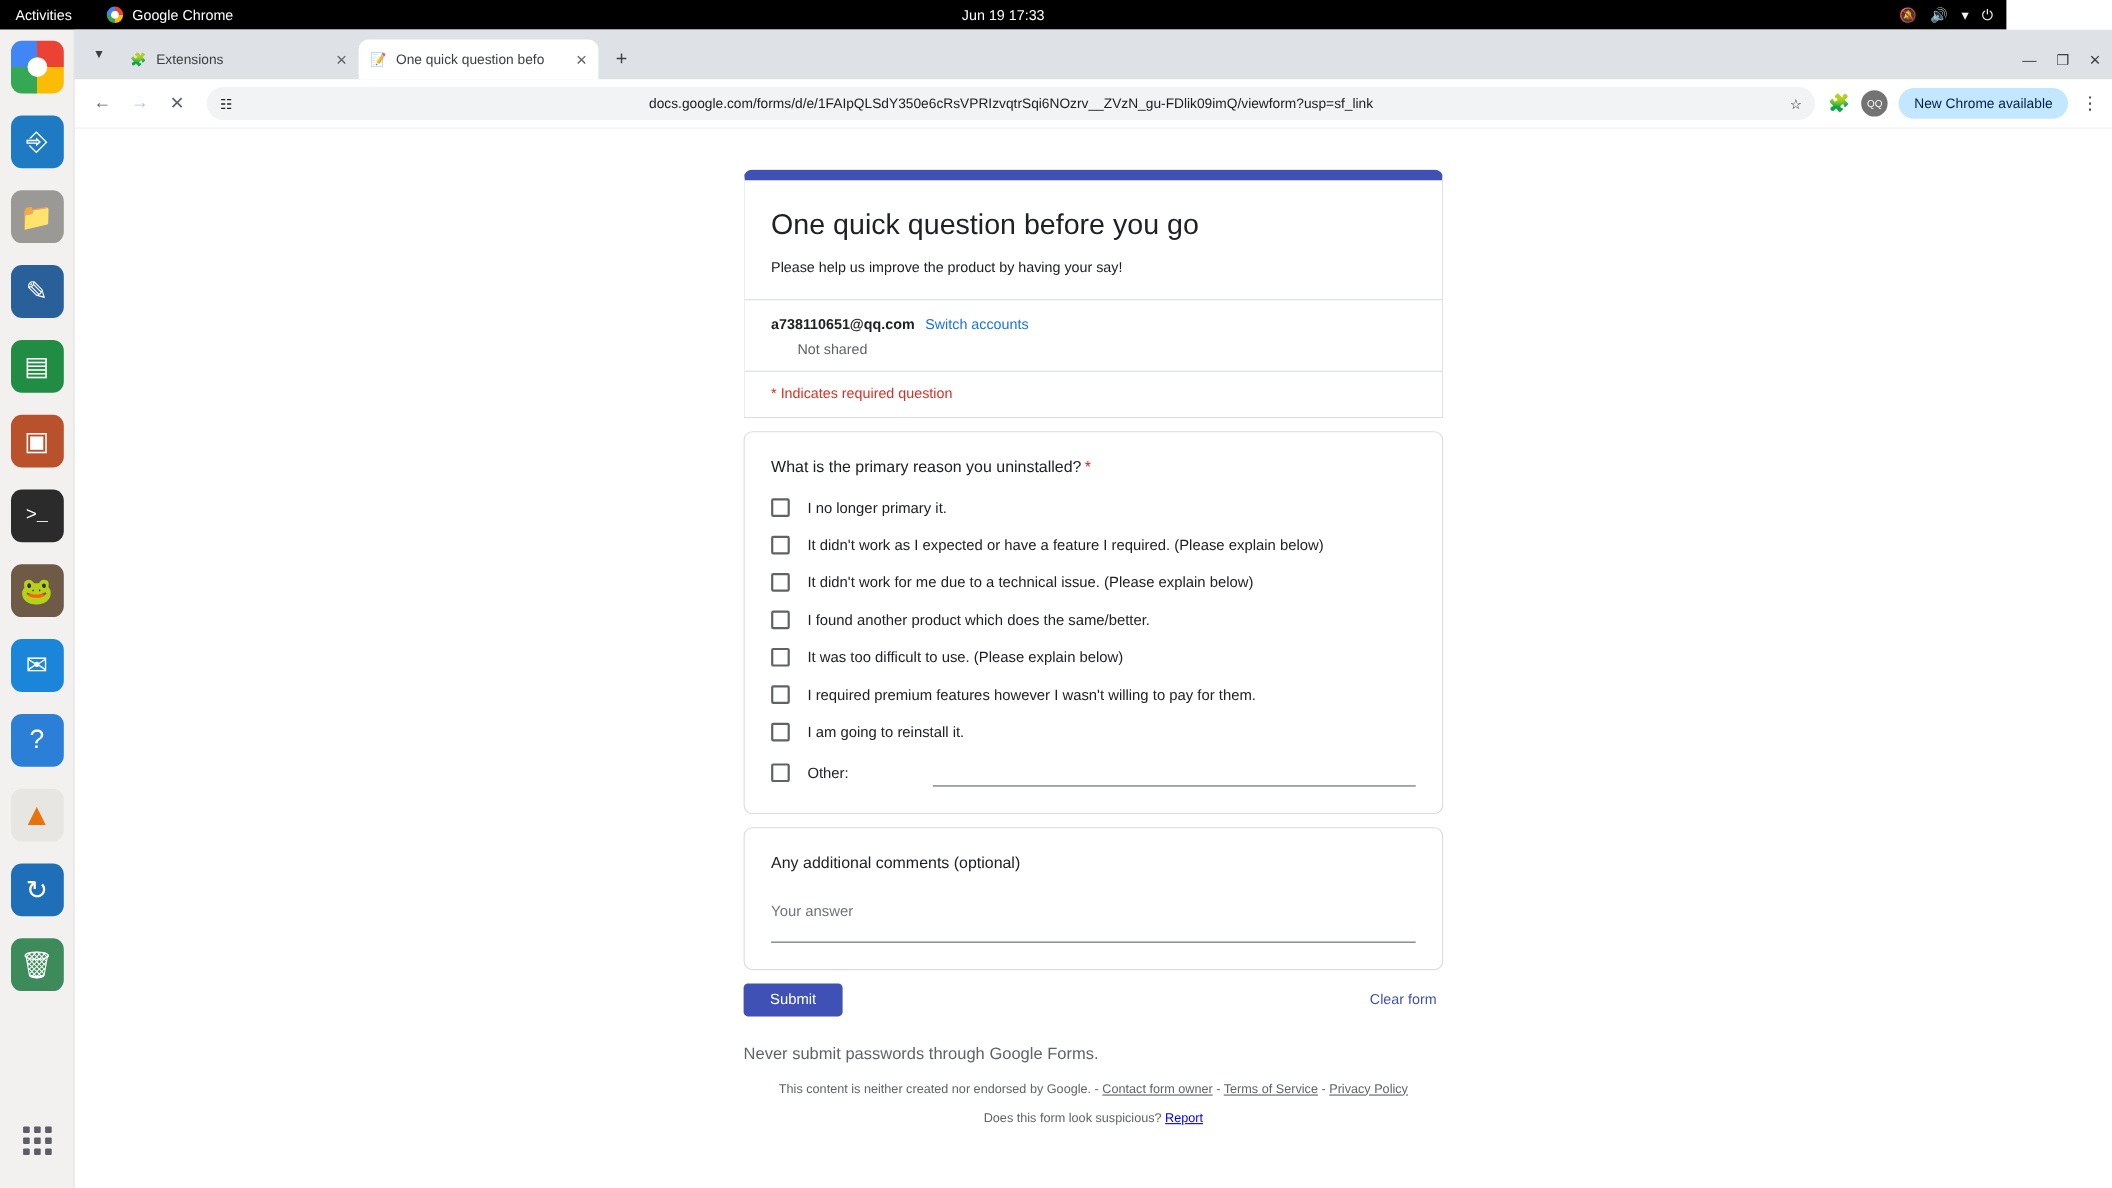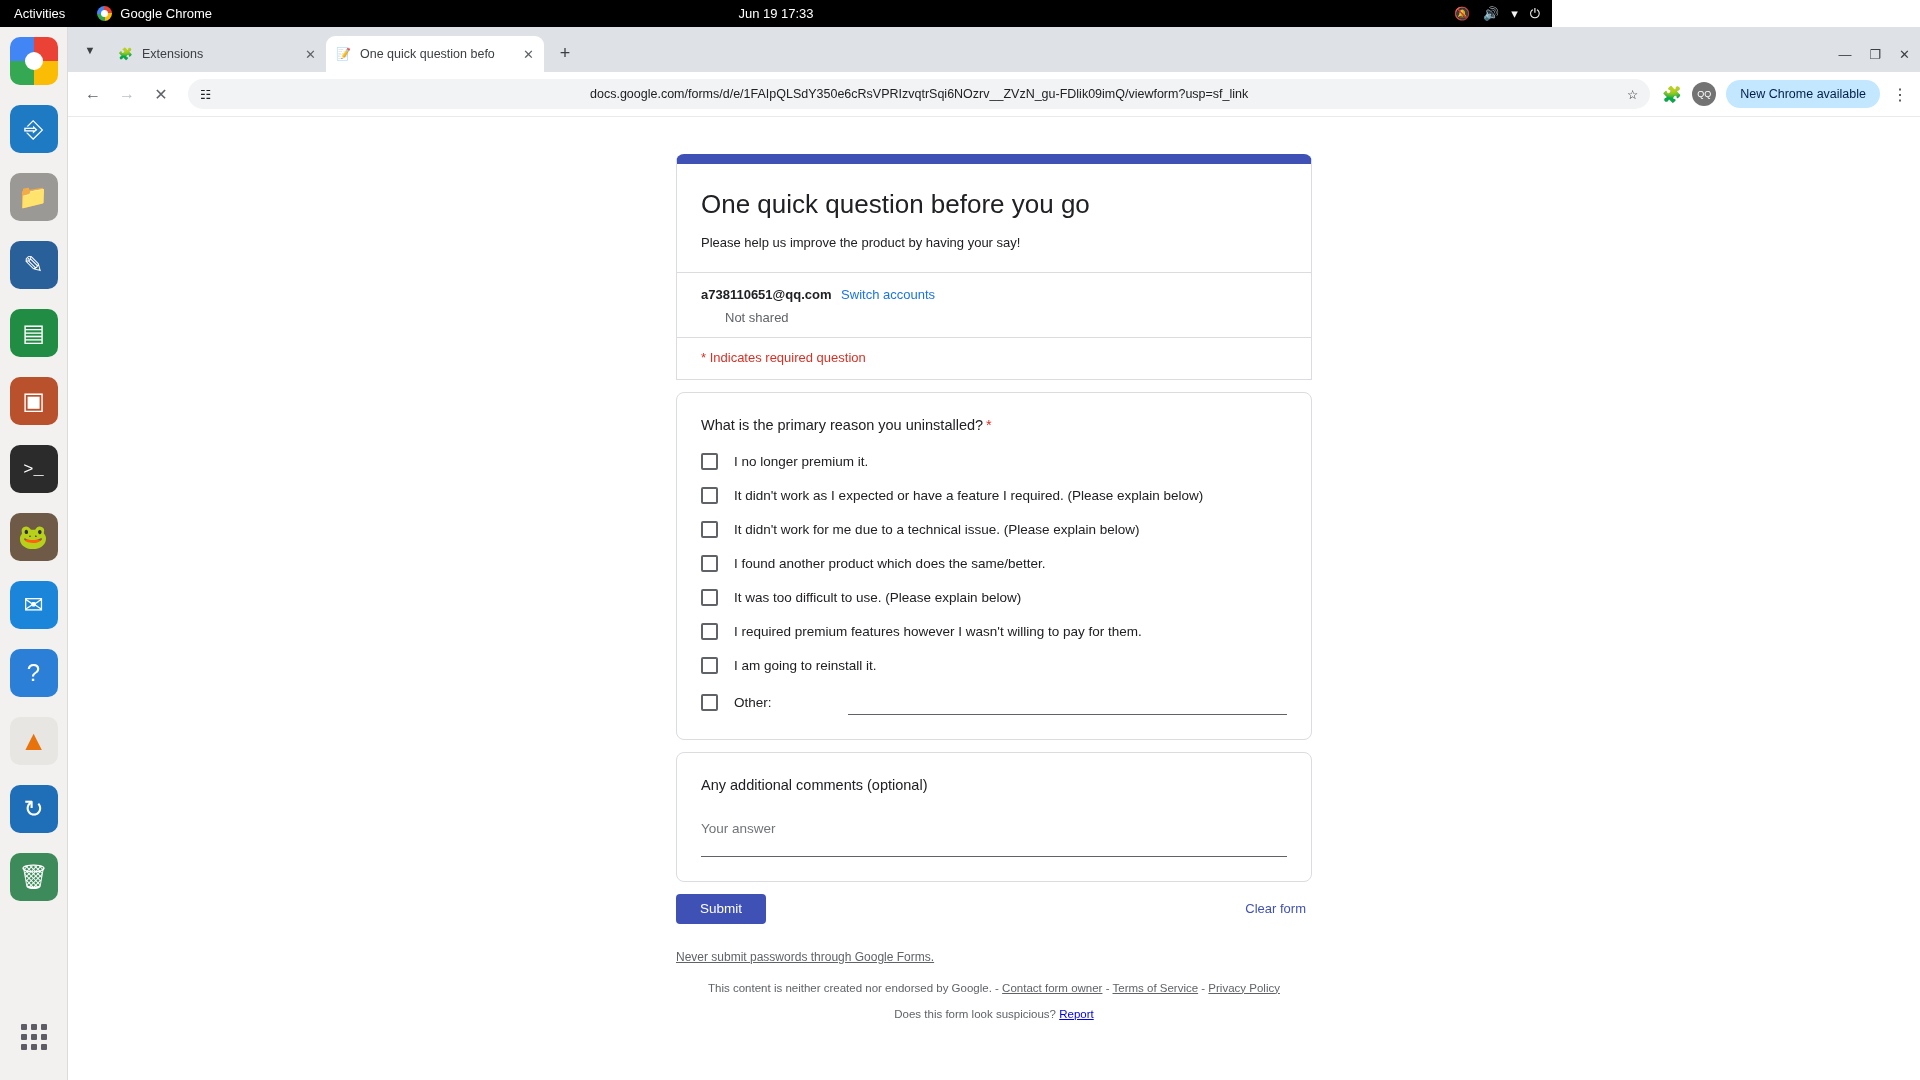--- a/index.html
+++ b/index.html
@@ -5,21 +5,21 @@
   * { box-sizing: border-box; margin: 0; padding: 0; }
   html, body {
     width: 1920px; height: 1080px;
     font-family: "Liberation Sans", sans-serif;
     overflow: hidden;
     background: #ffffff;
   }
 
   
   .topbar {
-    position: absolute; top: 0; left: 0; width: 1552px; height: 27px;
+    position: absolute; top: 0; left: 0; width: 1824px; height: 27px;
     background: #000000; color: #ffffff;
     display: flex; align-items: center;
     font-size: 13px;
   }
   .topbar-activities { padding: 0 14px; font-size: 13px; }
   .topbar-app { display: flex; align-items: center; gap: 8px; margin-left: 18px; }
   .chrome-dot {
     width: 15px; height: 15px; border-radius: 50%;
     background: conic-gradient(#ea4335 0 25%, #fbbc05 25% 50%, #34a853 50% 75%, #4285f4 75% 100%);
     position: relative;
@@ -179,21 +179,21 @@
   }
 
   .actions { display: flex; align-items: center; justify-content: space-between; margin-top: 12px; }
   .submit-btn {
     background: #3f51b5; color: #fff; border: none; border-radius: 4px;
     padding: 0 24px; height: 30px; font-size: 13.5px;
     font-family: "Liberation Sans", sans-serif; cursor: pointer;
   }
   .clear-link { font-size: 13px; color: #3f51b5; margin-right: 6px; cursor: pointer; }
 
-  .foot-note { font-size: 12px; color: #5f6368; margin-top: 26px; text-decoration: underline; }
+  .foot-note { font-size: 15px; color: #5f6368; margin-top: 26px; }
   .foot-center { text-align: center; font-size: 11.5px; color: #5f6368; margin-top: 18px; }
   .foot-center a { color: #5f6368; text-decoration: underline; }
   .foot-center2 { text-align: center; font-size: 11.5px; color: #5f6368; margin-top: 14px; }
   .gforms { text-align: center; margin-top: 22px; font-size: 22px; color: #5f6368; }
   .gforms .g-logo { font-family: "Liberation Serif", serif; letter-spacing: -1px; }
   .gforms .g-logo b:nth-child(1){color:#4285f4}
   .gforms .g-logo b:nth-child(2){color:#ea4335}
   .gforms .g-logo b:nth-child(3){color:#fbbc05}
   .gforms .g-logo b:nth-child(4){color:#4285f4}
   .gforms .g-logo b:nth-child(5){color:#34a853}
@@ -309,21 +309,21 @@
         <div class="req-note">* Indicates required question</div>
       </div>
 
       <div class="card q-card">
         <div class="q-title">
           <span>What is the primary reason you uninstalled?</span><span class="q-req">*</span>
         </div>
 
         <div class="opt-row">
           <span class="cb"></span>
-          <span class="opt-label">I no longer premium it.</span>
+          <span class="opt-label">I no longer primary it.</span>
         </div>
         <div class="opt-row">
           <span class="cb"></span>
           <span class="opt-label">It didn't work as I expected or have a feature I required. (Please explain below)</span>
         </div>
         <div class="opt-row">
           <span class="cb"></span>
           <span class="opt-label">It didn't work for me due to a technical issue. (Please explain below)</span>
         </div>
         <div class="opt-row">

